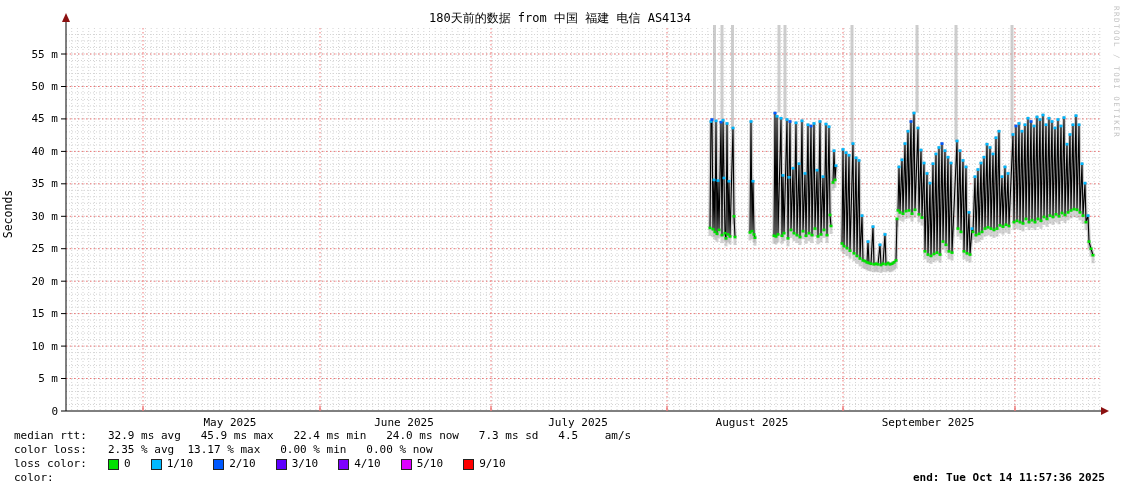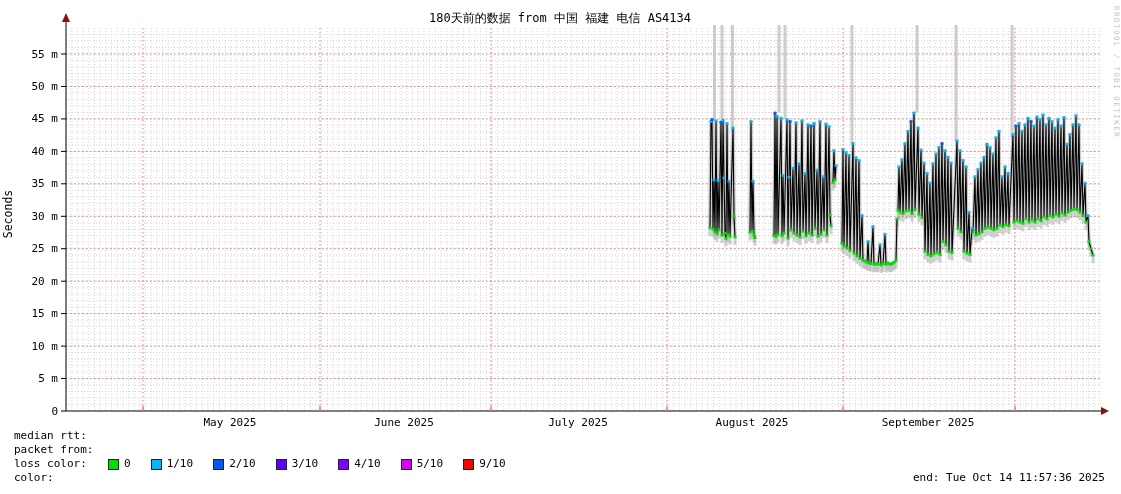--- a/index.html
+++ b/index.html
@@ -5,21 +5,21 @@
   html,body{margin:0;padding:0;background:#fff;}
   body{width:1121px;height:494px;font-family:"DejaVu Sans Mono",monospace;color:#000;position:relative;overflow:hidden;}
   #graph-svg{position:absolute;left:0;top:0;}
   .legend-block{position:absolute;left:0;top:429px;width:1121px;font-size:11px;line-height:14px;}
   .lrow{position:relative;height:14px;white-space:pre;}
   .lbl{position:absolute;left:14px;top:0;white-space:pre;}
   .val{position:absolute;left:108px;top:0;white-space:pre;}
   .swatch-wrap{position:absolute;left:108px;top:0;display:flex;align-items:center;height:14px;}
   .swatch{display:inline-block;width:9px;height:9px;border:1px solid #222;margin-right:5px;}
   .swatch-label{margin-right:20px;white-space:pre;}
-  .end-text{position:absolute;right:16px;top:0;white-space:pre;}
+  .end-text{position:absolute;right:16px;top:0;white-space:pre;font-weight:bold;}
   svg text{font-family:"DejaVu Sans Mono",monospace;}
 </style>
 </head>
 <body>
 
 <svg id="graph-svg" width="1121" height="429" viewBox="0 0 1121 429">
   <g id="grid-layer">
       <path d="M66 404.5H1100M66 398.0H1100M66 391.5H1100M66 385.0H1100M66 378.5H1100M66 372.1H1100M66 365.6H1100M66 359.1H1100M66 352.6H1100M66 346.1H1100M66 339.6H1100M66 333.1H1100M66 326.6H1100M66 320.1H1100M66 313.6H1100M66 307.1H1100M66 300.7H1100M66 294.2H1100M66 287.7H1100M66 281.2H1100M66 274.7H1100M66 268.2H1100M66 261.7H1100M66 255.2H1100M66 248.7H1100M66 242.2H1100M66 235.7H1100M66 229.3H1100M66 222.8H1100M66 216.3H1100M66 209.8H1100M66 203.3H1100M66 196.8H1100M66 190.3H1100M66 183.8H1100M66 177.3H1100M66 170.8H1100M66 164.3H1100M66 157.9H1100M66 151.4H1100M66 144.9H1100M66 138.4H1100M66 131.9H1100M66 125.4H1100M66 118.9H1100M66 112.4H1100M66 105.9H1100M66 99.4H1100M66 92.9H1100M66 86.5H1100M66 80.0H1100M66 73.5H1100M66 67.0H1100M66 60.5H1100M66 54.0H1100M66 47.5H1100M66 41.0H1100M66 34.5H1100M71.7 28V411M77.4 28V411M83.0 28V411M88.7 28V411M94.4 28V411M100.1 28V411M105.8 28V411M111.4 28V411M117.1 28V411M122.8 28V411M128.5 28V411M134.2 28V411M139.8 28V411M145.5 28V411M151.2 28V411M156.9 28V411M162.6 28V411M168.2 28V411M173.9 28V411M179.6 28V411M185.3 28V411M191.0 28V411M196.6 28V411M202.3 28V411M208.0 28V411M213.7 28V411M219.4 28V411M225.0 28V411M230.7 28V411M236.4 28V411M242.1 28V411M247.8 28V411M253.4 28V411M259.1 28V411M264.8 28V411M270.5 28V411M276.2 28V411M281.8 28V411M287.5 28V411M293.2 28V411M298.9 28V411M304.6 28V411M310.2 28V411M315.9 28V411M321.6 28V411M327.3 28V411M333.0 28V411M338.6 28V411M344.3 28V411M350.0 28V411M355.7 28V411M361.4 28V411M367.0 28V411M372.7 28V411M378.4 28V411M384.1 28V411M389.8 28V411M395.4 28V411M401.1 28V411M406.8 28V411M412.5 28V411M418.2 28V411M423.8 28V411M429.5 28V411M435.2 28V411M440.9 28V411M446.6 28V411M452.2 28V411M457.9 28V411M463.6 28V411M469.3 28V411M475.0 28V411M480.6 28V411M486.3 28V411M492.0 28V411M497.7 28V411M503.4 28V411M509.0 28V411M514.7 28V411M520.4 28V411M526.1 28V411M531.8 28V411M537.4 28V411M543.1 28V411M548.8 28V411M554.5 28V411M560.2 28V411M565.8 28V411M571.5 28V411M577.2 28V411M582.9 28V411M588.6 28V411M594.2 28V411M599.9 28V411M605.6 28V411M611.3 28V411M617.0 28V411M622.6 28V411M628.3 28V411M634.0 28V411M639.7 28V411M645.4 28V411M651.0 28V411M656.7 28V411M662.4 28V411M668.1 28V411M673.8 28V411M679.4 28V411M685.1 28V411M690.8 28V411M696.5 28V411M702.2 28V411M707.8 28V411M713.5 28V411M719.2 28V411M724.9 28V411M730.6 28V411M736.2 28V411M741.9 28V411M747.6 28V411M753.3 28V411M759.0 28V411M764.6 28V411M770.3 28V411M776.0 28V411M781.7 28V411M787.4 28V411M793.0 28V411M798.7 28V411M804.4 28V411M810.1 28V411M815.8 28V411M821.4 28V411M827.1 28V411M832.8 28V411M838.5 28V411M844.2 28V411M849.8 28V411M855.5 28V411M861.2 28V411M866.9 28V411M872.6 28V411M878.2 28V411M883.9 28V411M889.6 28V411M895.3 28V411M901.0 28V411M906.6 28V411M912.3 28V411M918.0 28V411M923.7 28V411M929.4 28V411M935.0 28V411M940.7 28V411M946.4 28V411M952.1 28V411M957.8 28V411M963.4 28V411M969.1 28V411M974.8 28V411M980.5 28V411M986.2 28V411M991.8 28V411M997.5 28V411M1003.2 28V411M1008.9 28V411M1014.6 28V411M1020.2 28V411M1025.9 28V411M1031.6 28V411M1037.3 28V411M1043.0 28V411M1048.6 28V411M1054.3 28V411M1060.0 28V411M1065.7 28V411M1071.4 28V411M1077.0 28V411M1082.7 28V411M1088.4 28V411M1094.1 28V411M1099.8 28V411" stroke="#d4d4d4" stroke-width="1" stroke-dasharray="1 2" fill="none"></path>
       <path d="M66 378.5H1100M66 346.1H1100M66 313.6H1100M66 281.2H1100M66 248.7H1100M66 216.3H1100M66 183.8H1100M66 151.4H1100M66 118.9H1100M66 86.5H1100M66 54.0H1100M143 28V411M320 28V411M491 28V411M667 28V411M843 28V411M1015 28V411" stroke="#ee7777" stroke-width="1" stroke-dasharray="1.5 2.5" fill="none"></path>
     </g>
@@ -443,23 +443,25 @@
       <text x="928" y="426" font-size="11" text-anchor="middle" fill="#000">September 2025</text>
     </g>
   <text id="chart-title" x="560" y="22" font-size="12" text-anchor="middle" fill="#000">180天前的数据 from 中国 福建 电信 AS4134</text>
   <text id="y-axis-title" x="12" y="214" font-size="11.5" text-anchor="middle" transform="rotate(-90 12 214)" fill="#000">Seconds</text>
   <text id="watermark" x="1114" y="6" font-size="7.5" text-anchor="start" transform="rotate(90 1114 6)" letter-spacing="1.5" fill="#c4c4c4">RRDTOOL / TOBI OETIKER</text>
 </svg>
 
 <div class="legend-block">
   <div class="lrow">
     <span class="lbl">median rtt:</span>
+    <span class="val">32.9 ms avg   45.9 ms max   22.4 ms min   24.0 ms now   7.3 ms sd   4.5    am/s</span>
   </div>
   <div class="lrow">
-    <span class="lbl">packet from:</span>
+    <span class="lbl">color loss:</span>
+    <span class="val">2.35 % avg  13.17 % max   0.00 % min   0.00 % now</span>
   </div>
   <div class="lrow">
     <span class="lbl">loss color:</span>
     <span class="swatch-wrap" id="loss-swatches"><span class="swatch" style="background: rgb(0, 224, 0);"></span><span class="swatch-label">0</span><span class="swatch" style="background: rgb(0, 184, 255);"></span><span class="swatch-label">1/10</span><span class="swatch" style="background: rgb(0, 89, 255);"></span><span class="swatch-label">2/10</span><span class="swatch" style="background: rgb(94, 0, 255);"></span><span class="swatch-label">3/10</span><span class="swatch" style="background: rgb(126, 0, 255);"></span><span class="swatch-label">4/10</span><span class="swatch" style="background: rgb(221, 0, 255);"></span><span class="swatch-label">5/10</span><span class="swatch" style="background: rgb(255, 0, 0);"></span><span class="swatch-label">9/10</span></span>
   </div>
   <div class="lrow">
     <span class="lbl">color:</span>
     <span class="end-text">end: Tue Oct 14 11:57:36 2025</span>
   </div>
 </div>

